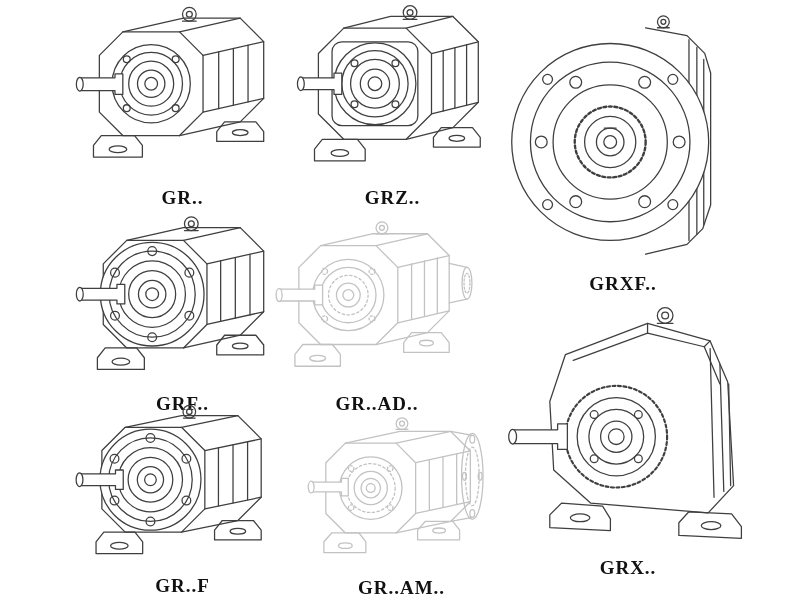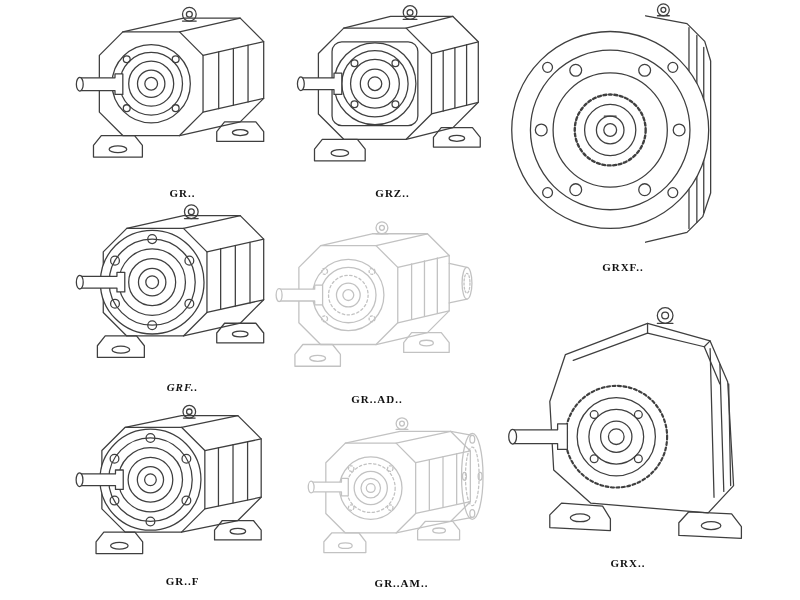--- a/index.html
+++ b/index.html
@@ -8,31 +8,31 @@
     --label:#111111;
     --bg:#ffffff;
   }
   *{box-sizing:border-box;margin:0;padding:0;}
   body{background:var(--bg);font-family:"Liberation Serif","DejaVu Serif",serif;}
   .page{position:relative;width:800px;height:600px;background:var(--bg);overflow:hidden;}
   figure.cell{position:absolute;display:flex;flex-direction:column;align-items:center;}
   figure.cell svg{display:block;}
   figcaption{
     font-weight:700;
-    font-size:11px;
+    font-size:19px;
     letter-spacing:1px;
     color:var(--label);
     text-align:center;
     margin-top:3px;
     font-family:"Liberation Serif","DejaVu Serif",serif;
   }
   .c-gr   {left:70px;  top:2px;   width:225px;}
   .c-grz  {left:295px; top:2px;   width:195px;justify-content:space-between;}
-  .c-grxf {left:498px; top:0;   width:250px;}
-  .c-grf  {left:70px;  top:200px; width:225px;font-style:italic;}
+  .c-grxf {left:498px; top:12px;   width:250px;}
+  .c-grf  {left:70px;  top:212px; width:225px;}
   .c-grad {left:272px; top:212px; width:210px;}
   .c-grf2 {left:70px;  top:402px; width:225px;justify-content:center;}
   .c-gram {left:304px; top:408px; width:195px;}
   .c-grx  {left:498px; top:292px; width:260px;}
 </style>
 </head>
 <body>
 
 <div class="page">
 

